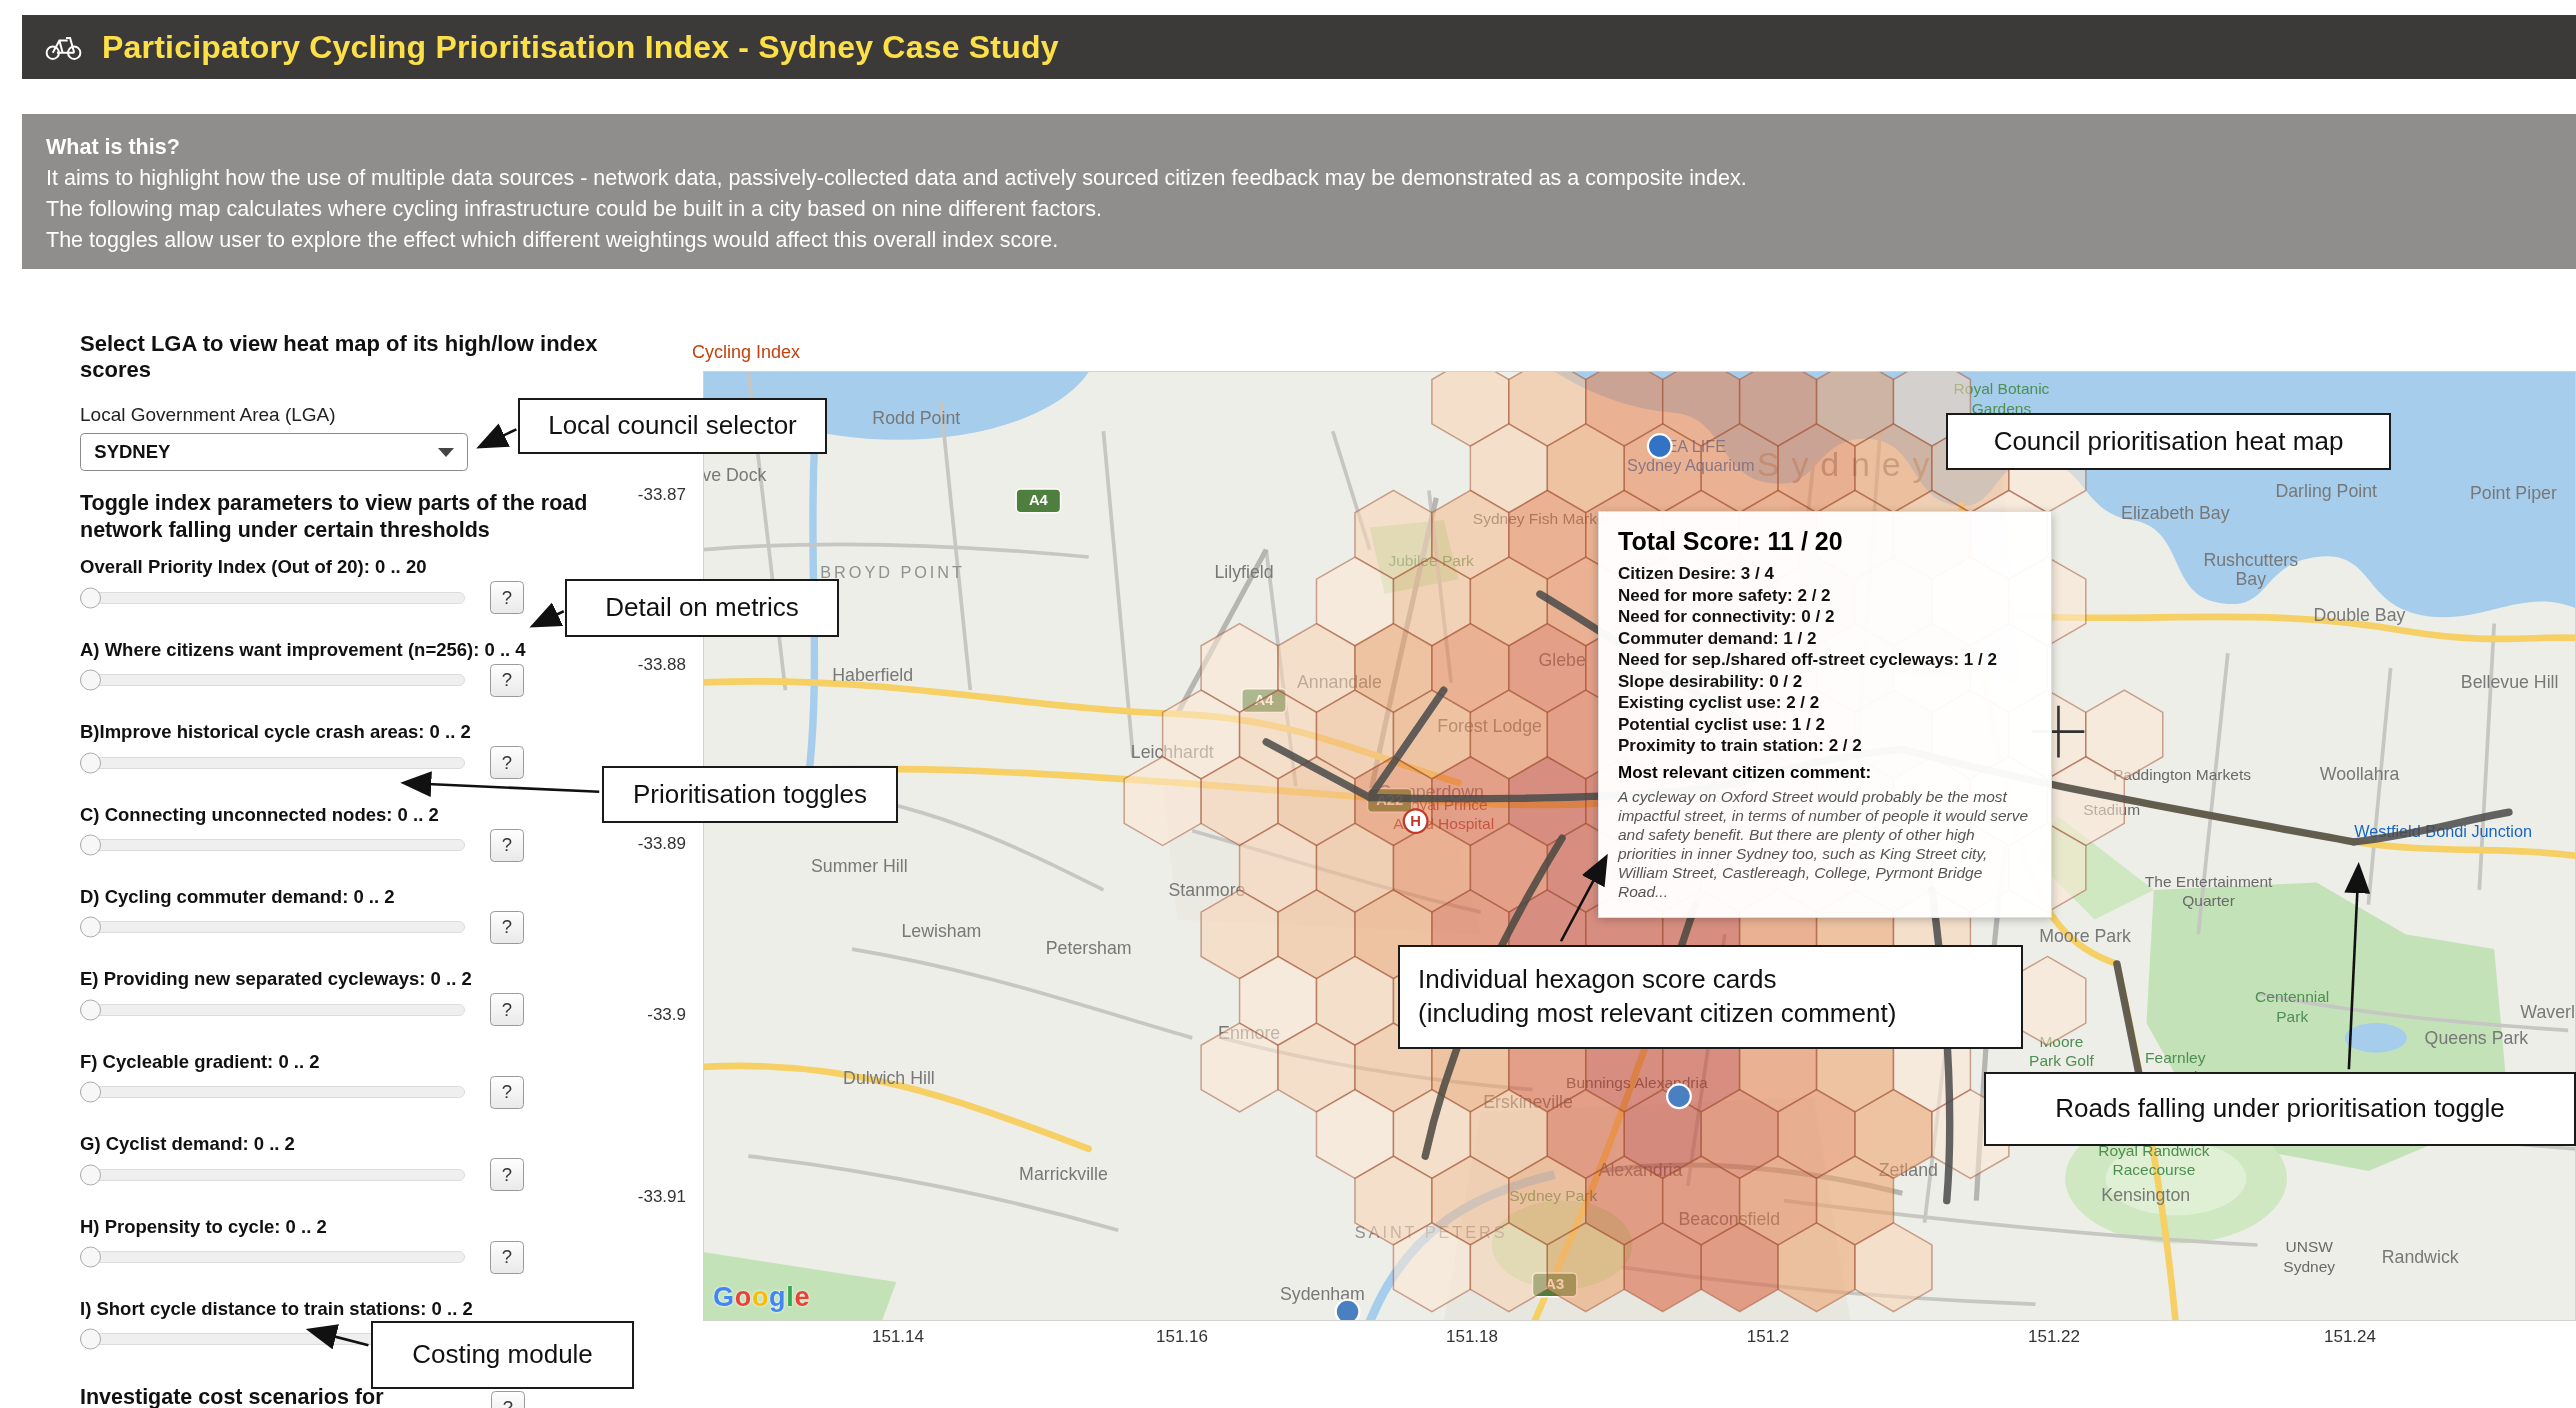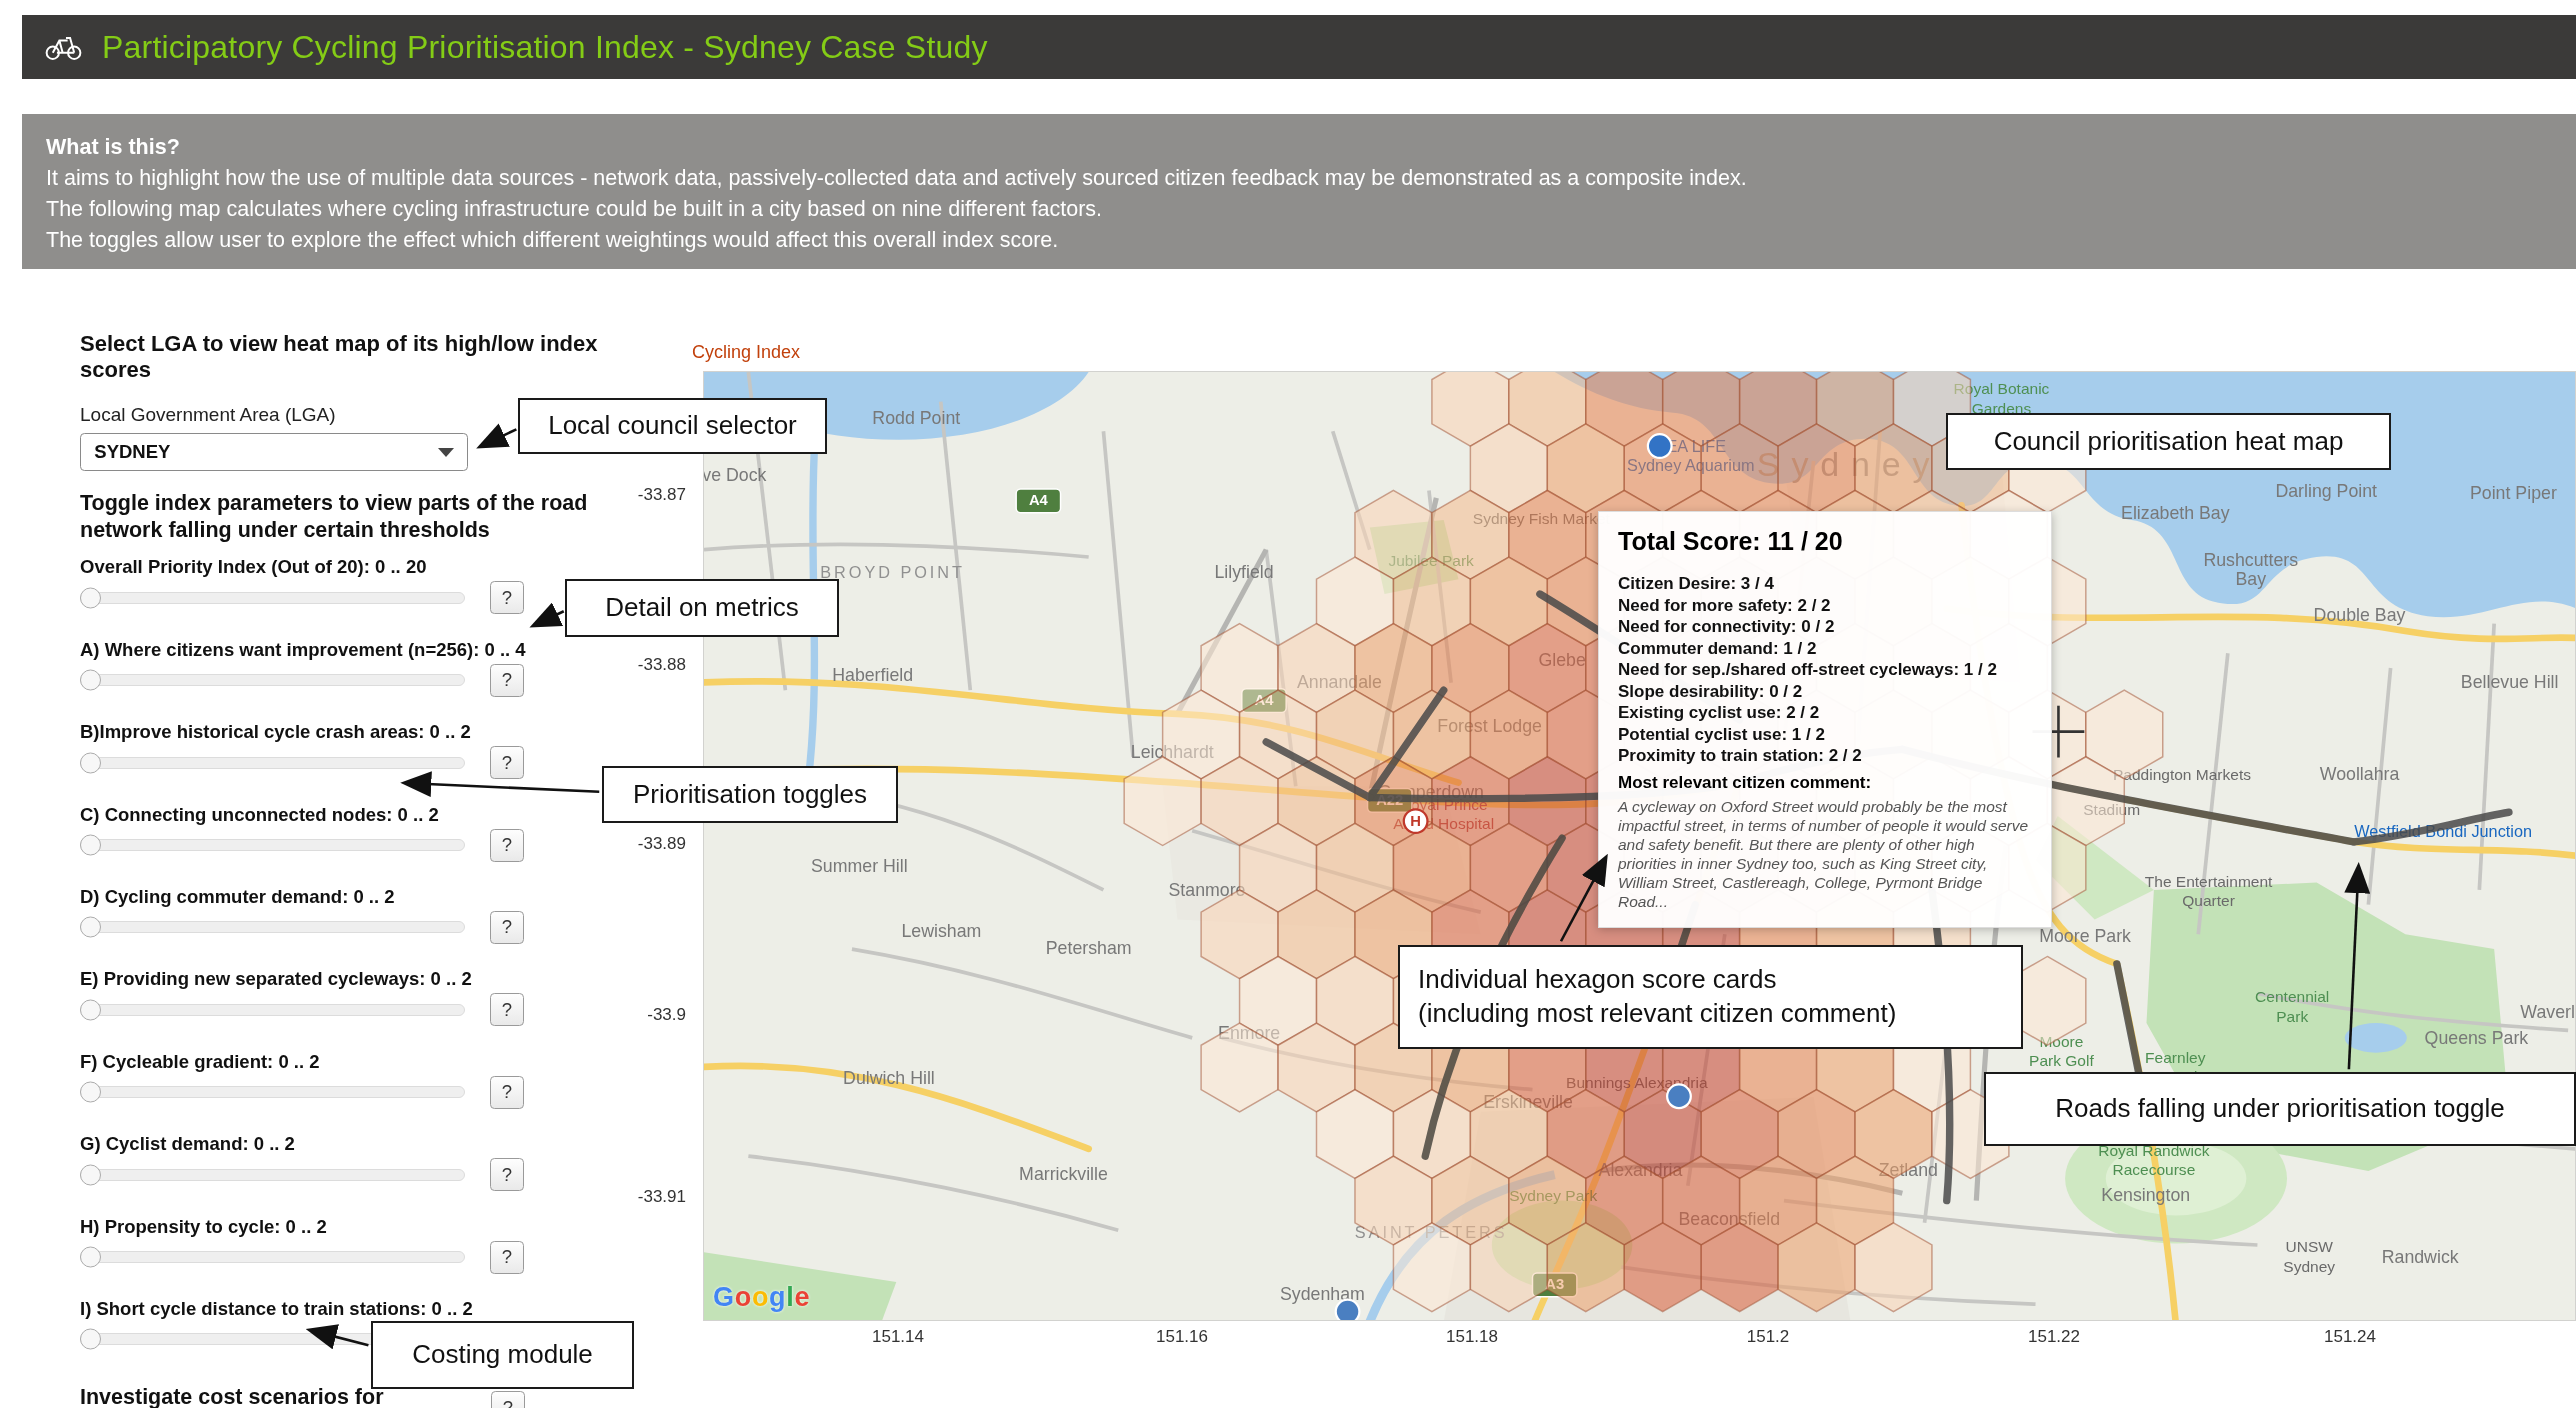--- a/index.html
+++ b/index.html
@@ -1,19 +1,19 @@
 <!DOCTYPE html>
 <html style="font-size:12px"><head>
 <meta charset="utf-8">
 <style>
 *{box-sizing:border-box;margin:0;padding:0}
 html,body{width:2576px;height:1409px;background:#fff;font-family:"Liberation Sans",sans-serif;overflow:hidden;position:relative}
 
 .header{position:absolute;left:22px;top:15px;right:0;height:64px;background:#3b3a39;display:flex;align-items:center;gap:18px;padding-left:21px;z-index:5}
-.header h1{color:#84cc16;font-size:32px;font-weight:400;letter-spacing:0.2px}
+.header h1{color:#fde047;font-size:32px;font-weight:700;letter-spacing:0.2px}
 .bike-icon{width:41px;height:28px;flex:0 0 auto}
 
 .intro{position:absolute;left:22px;top:114px;right:0;height:155px;background:#8f8e8c;color:#fff;padding:18px 24px;z-index:5}
 .intro .hd{font-weight:700;font-size:21.5px;line-height:31px}
 .intro .ln{font-size:21.5px;line-height:31px}
 
 .sidebar{position:absolute;left:80px;top:331px;width:592px;color:#111;z-index:5}
 .lga-title{font-size:22px;font-weight:700;margin-bottom:21px}
 .lga-label{font-size:19px;color:#222;margin-bottom:7.4px}
 .lga-select{width:388px;height:38px;border:1.5px solid #8a8a8a;border-radius:4.4px;background:#fff;display:flex;align-items:center;justify-content:space-between;padding:0 13.3px;font-size:18.5px;font-weight:700;cursor:pointer}
@@ -48,21 +48,21 @@
 .shield-bg{fill:#4f7f3f;stroke:#fff;stroke-width:2}
 .hexcell{fill-opacity:.55;stroke:rgba(160,80,50,.5);stroke-width:2;cursor:pointer}
 .mk-aquarium{fill:#3273c5;stroke:#fff;stroke-width:3}
 .mk-transit{fill:#4a7fc1;stroke:#fff;stroke-width:3}
 .mk-route{fill:#565656;stroke:#fff;stroke-width:3}
 .mk-hospital{fill:#fff;stroke:#c0392b;stroke-width:3}
 .mkglyph{font-size:20px;font-weight:700}
 .mg-hospital{fill:#c0392b}.mg-route{fill:#fff}
 
 .scorecard{position:absolute;left:894px;top:139px;width:454px;background:rgba(255,255,255,.96);border:0.7px solid #ddd;box-shadow:0 2.2px 9px rgba(0,0,0,.25);padding:15px 19px 16.3px;z-index:30}
-.sc-title{font-size:25px;font-weight:700;margin-bottom:17px}
+.sc-title{font-size:25px;font-weight:700;margin-bottom:7px}
 .metric{font-size:17px;font-weight:700;line-height:21.5px;color:#111}
 .sc-comment-label{font-size:17px;font-weight:700;margin-top:6px}
 .sc-comment{font-size:15.5px;font-style:italic;color:#555;line-height:19px;margin-top:4.4px}
 
 .callout{position:absolute;background:#fff;border:2.2px solid #1a1a1a;color:#111;font-size:26px;display:flex;align-items:center;justify-content:center;text-align:center;padding:7.4px 18px;z-index:40;white-space:pre-line;line-height:1.3}
 .co-left{justify-content:flex-start;text-align:left}
 .co1{left:518px;top:398px;width:309px;height:56px}
 .co2{left:565px;top:579px;width:274px;height:58px}
 .co3{left:602px;top:766px;width:296px;height:57px}
 .co4{left:1946px;top:413px;width:445px;height:57px}

